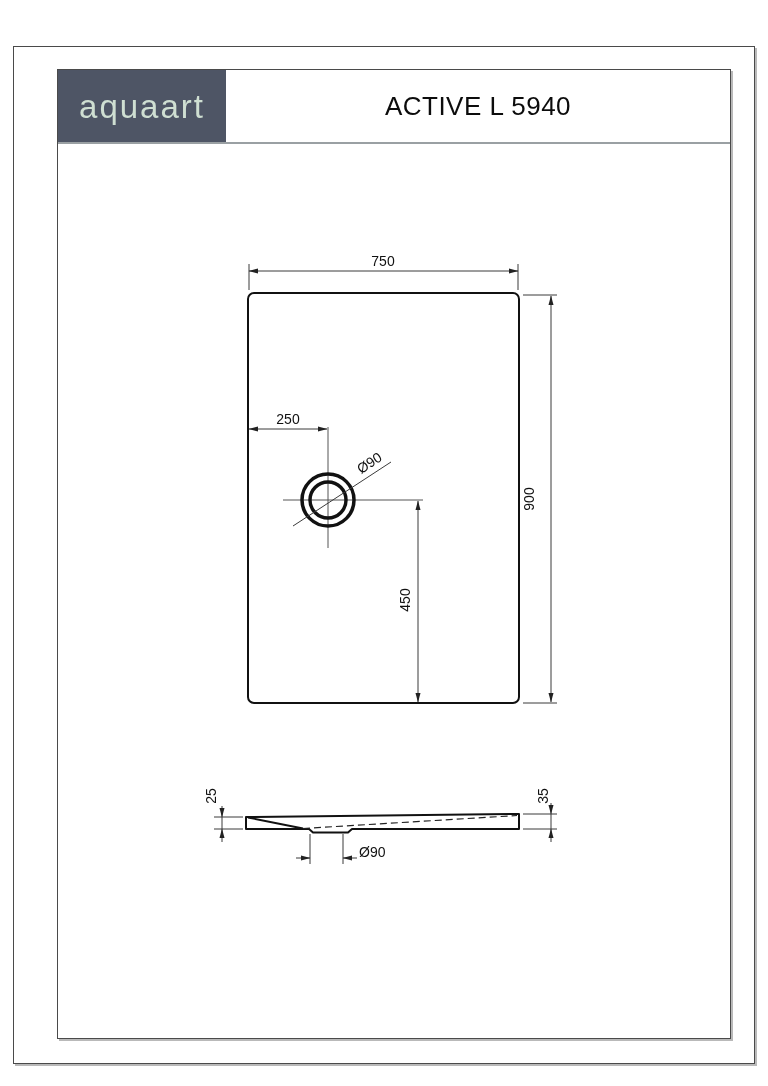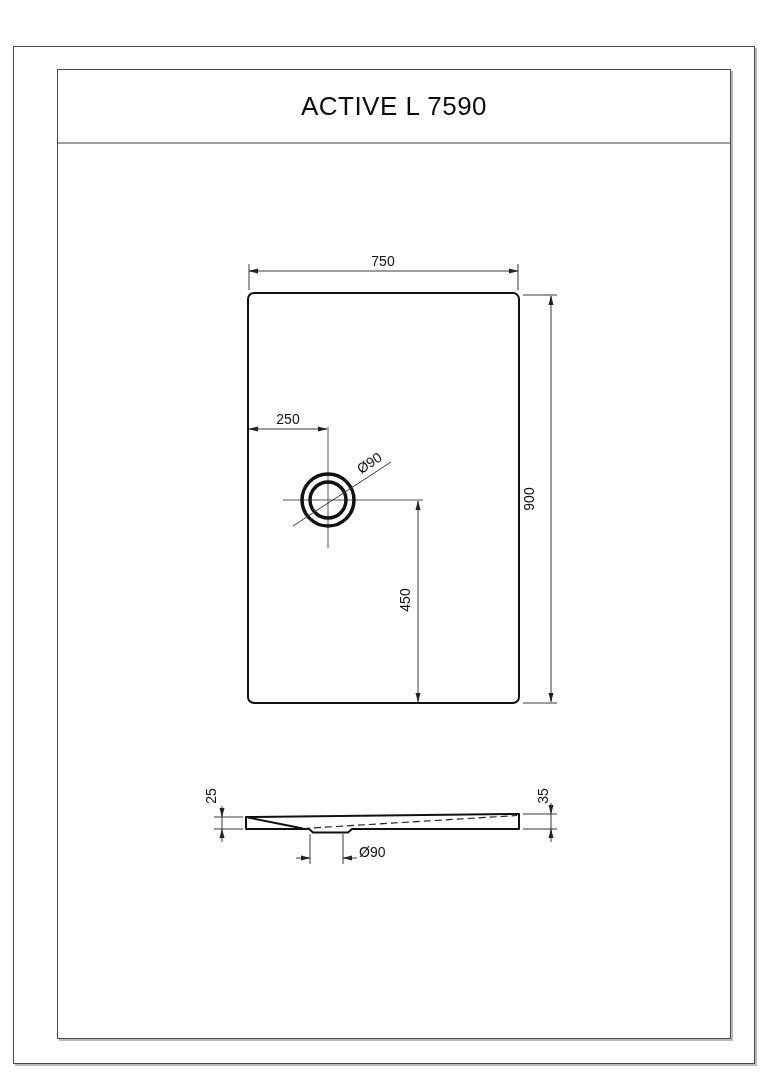--- a/index.html
+++ b/index.html
@@ -23,22 +23,25 @@
   svg .dash{stroke:#222222;stroke-width:1.2;fill:none;stroke-dasharray:7 4;}
   svg text{fill:#111111;font-size:14px;font-family:"Liberation Sans", sans-serif;}
 </style>
 </head>
 <body>
 
 <div class="sheet-outer"></div>
 
 <div class="sheet-inner">
   <div class="header-strip">
+    <div class="logo-box">
+      <span class="logo-text">aquaart</span>
+    </div>
     <div class="title-area">
-      <span class="title-text">ACTIVE L 7590</span>
+      <span class="title-text">ACTIVE L 5940</span>
     </div>
   </div>
 </div>
 
 <svg class="drawing" viewBox="0 0 768 1086" xmlns="http://www.w3.org/2000/svg">
   <defs>
     <marker id="arr" markerUnits="userSpaceOnUse" markerWidth="10" markerHeight="7" refX="9" refY="3.5" orient="auto-start-reverse">
       <path d="M0,1 L9.5,3.5 L0,6 Z" fill="#222222"></path>
     </marker>
   </defs>

